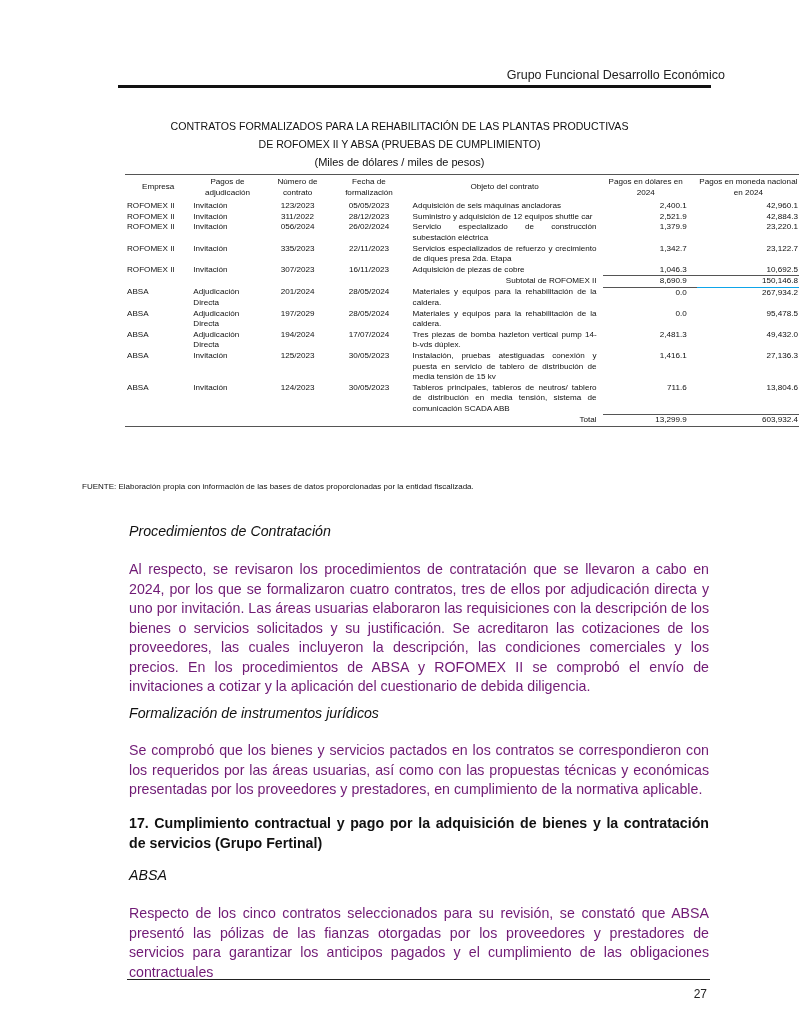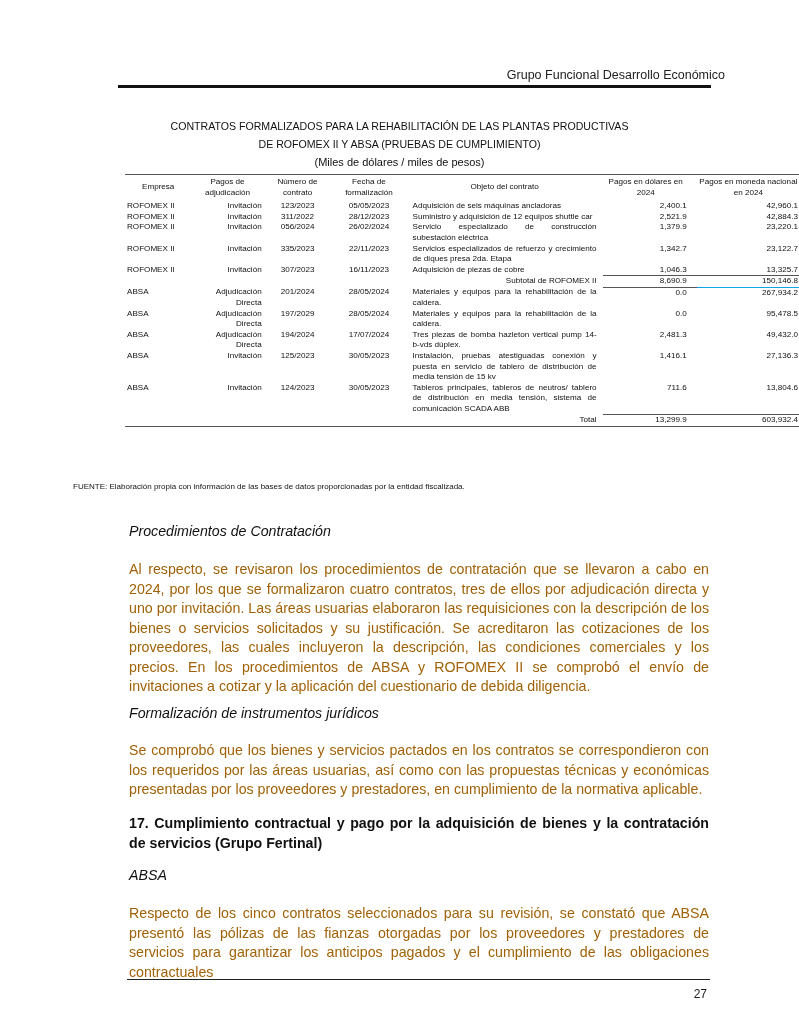--- a/index.html
+++ b/index.html
@@ -12,37 +12,37 @@
   .tbl-title { position: absolute; left: 0; width: 799px; text-align: center; font-size: 10.6px; color: #111; }
   .tbl-title.t1 { top: 120px; }
   .tbl-title.t2 { top: 138px; }
   .tbl-title.t3 { top: 156px; font-size: 11px; }
 
   .contracts-table { position: absolute; left: 82px; top: 174px; width: 675px; border-collapse: collapse; font-size: 8.1px; line-height: 10.6px; color: #111; margin-left: 43px; }
   .contracts-table thead tr { border-top: 1.5px solid #555; }
   .contracts-table th { font-weight: normal; text-align: center; padding: 2px 2px 3px 2px; vertical-align: middle; }
   .contracts-table td { padding: 0 2px; vertical-align: top; }
   .col-emp { width: 64px; text-align: left; }
-  .col-tipo { width: 70px; text-align: right; }
+  .col-tipo { width: 70px; text-align: left; }
   .col-num { width: 66px; text-align: center; }
   .col-fecha { width: 73px; text-align: center; }
   .col-obj { width: 194px; text-align: justify; padding-left: 6px !important; padding-right: 6px !important; }
   .col-usd { width: 86px; text-align: right; padding-right: 10px !important; }
   .col-mxn { width: 104px; text-align: right; }
   .contracts-table th.col-emp, .contracts-table th.col-tipo, .contracts-table th.col-obj { text-align: center; }
   .contracts-table th.col-usd, .contracts-table th.col-mxn { text-align: center; }
   .sub td { padding-top: 0; padding-bottom: 0; }
   .sub .lbl { text-align: right; padding-right: 6px !important; }
   .sub .num-usd { border-top: 1px solid #555; border-bottom: 1px solid #555; }
   .sub .num-mxn { border-top: 1px solid #555; border-bottom: 1px solid #0ea5e9; }
   .contracts-table tbody tr.last-row td { border-bottom: 1.5px solid #555; }
 
-  .source-note { position: absolute; left: 73px; top: 482px; font-size: 8px; color: #111; }
+  .source-note { position: absolute; left: 82px; top: 482px; font-size: 8px; color: #111; }
 
-  .body-text { position: absolute; left: 129px; width: 580px; font-size: 14.2px; line-height: 19.5px; color: #a16207; text-align: justify; }
+  .body-text { position: absolute; left: 129px; width: 580px; font-size: 14.2px; line-height: 19.5px; color: #701a75; text-align: justify; }
   .sec-italic { position: absolute; left: 129px; font-style: italic; font-size: 14.2px; color: #111; }
   .sec-bold { position: absolute; left: 129px; width: 580px; font-weight: bold; font-size: 14.2px; line-height: 19.5px; text-align: justify; color: #111; }
 
   .footer-rule { position: absolute; left: 127px; top: 979px; width: 583px; height: 1px; background: #222; }
   .page-number { position: absolute; right: 92px; top: 987px; font-size: 12px; color: #222; }
 </style>
 </head>
 <body>
 
 <div class="running-header">
@@ -103,21 +103,21 @@
       <td class="col-usd">1,342.7</td>
       <td class="col-mxn">23,122.7</td>
     </tr>
     <tr>
       <td class="col-emp">ROFOMEX II</td>
       <td class="col-tipo">Invitación</td>
       <td class="col-num">307/2023</td>
       <td class="col-fecha">16/11/2023</td>
       <td class="col-obj">Adquisición de piezas de cobre</td>
       <td class="col-usd">1,046.3</td>
-      <td class="col-mxn">13,325.7</td>
+      <td class="col-mxn">10,692.5</td>
     </tr>
     <tr class="sub">
       <td colspan="4"></td>
       <td class="col-obj lbl">Subtotal de ROFOMEX II</td>
       <td class="col-usd num-usd">8,690.9</td>
       <td class="col-mxn num-mxn">150,146.8</td>
     </tr>
     <tr>
       <td class="col-emp">ABSA</td>
       <td class="col-tipo">Adjudicación Directa</td>

